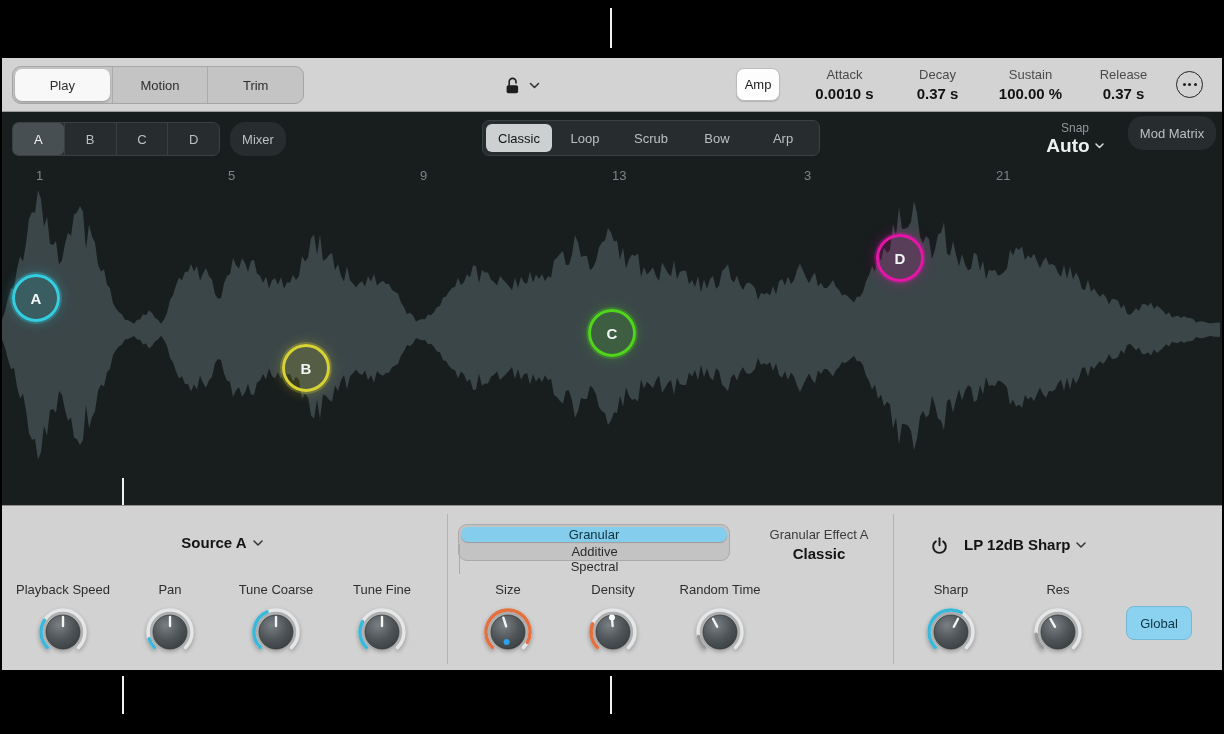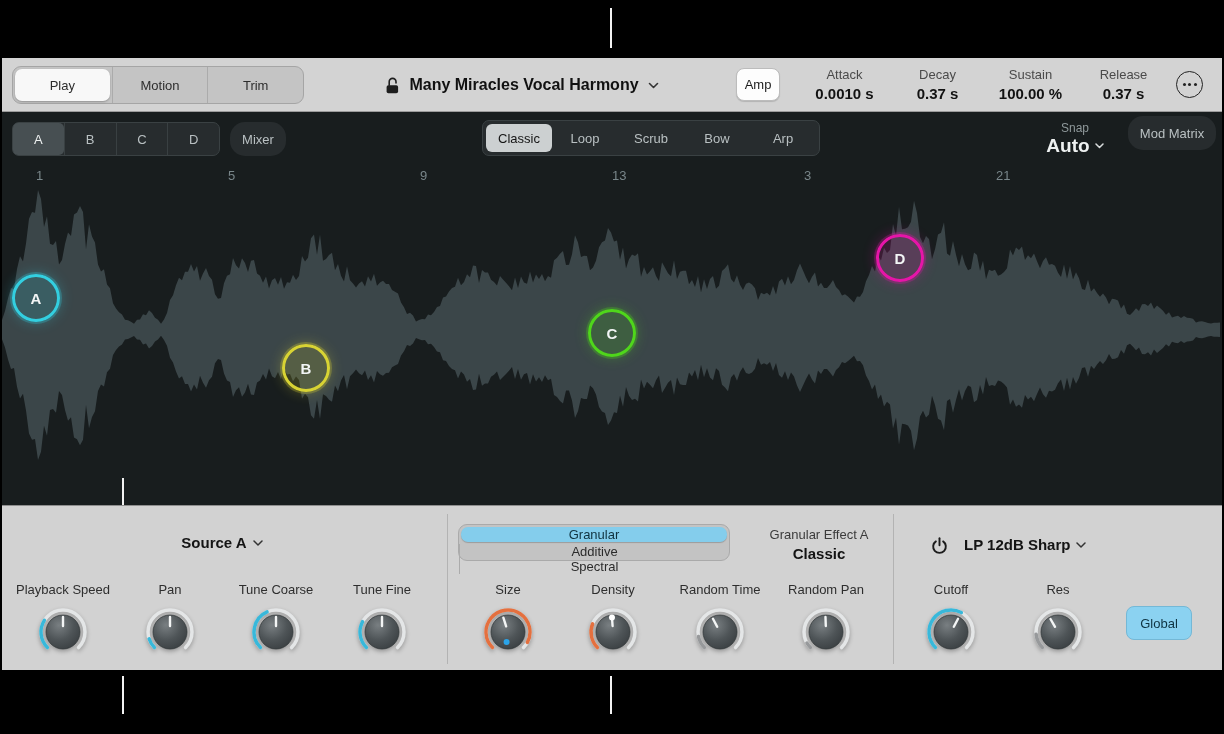--- a/index.html
+++ b/index.html
@@ -91,21 +91,20 @@
       <div class="seg selected">Play</div>
       <div class="seg">Motion</div>
       <div class="seg">Trim</div>
     </div>
 
     <div class="preset">
       <svg width="15" height="17" viewBox="0 0 15 17">
         <path d="M4.2 8.2 V4.8 a3.4 3.4 0 0 1 6.8 0 V6" fill="none" stroke="#1d1d1d" stroke-width="1.6" stroke-linecap="round"></path>
         <rect x="1.6" y="8.2" width="11.5" height="8" rx="1.8" fill="#1d1d1d"></rect>
       </svg>
-      <span class="pname">Many Miracles Vocal Harmony</span>
       <svg class="chev" width="11" height="7" viewBox="0 0 11 7">
         <path d="M1.5 1.5 L5.5 5.5 L9.5 1.5" fill="none" stroke="#333" stroke-width="1.6" stroke-linecap="round" stroke-linejoin="round"></path>
       </svg>
     </div>
 
     <div class="amp-btn">Amp</div>
 
     <div class="adsr">
       <div class="param">
         <div class="plabel">Attack</div>
@@ -277,31 +276,22 @@
     </div>
     <div class="kblock" style="left:663px">
       <div class="klabel">Random Time</div>
       <svg class="kdial" width="58" height="58">
           <path d="M13.44 44.56 A22 22 0 1 1 44.56 44.56" stroke="#e4e6e7" stroke-width="3.5" fill="none" stroke-linecap="round"></path>
           <path d="M13.44 44.56 A22 22 0 0 1 7.48 33.57" stroke="#97999b" stroke-width="3.5" fill="none" stroke-linecap="round"></path>
           <circle cx="29" cy="29" r="17" fill="url(#kgrad)" stroke="#2e3335" stroke-width="0.7"></circle>
           <line x1="26.18" y1="23.70" x2="21.96" y2="15.76" stroke="#f3f5f5" stroke-width="2.4" stroke-linecap="round"></line>
         </svg>
     </div>
-    <div class="kblock" style="left:769px">
-      <div class="klabel">Random Pan</div>
-      <svg class="kdial" width="58" height="58">
-          <path d="M13.44 44.56 A22 22 0 1 1 44.56 44.56" stroke="#e4e6e7" stroke-width="3.5" fill="none" stroke-linecap="round"></path>
-          <path d="M13.44 44.56 A22 22 0 0 1 9.95 40.00" stroke="#97999b" stroke-width="3.5" fill="none" stroke-linecap="round"></path>
-          <circle cx="29" cy="29" r="17" fill="url(#kgrad)" stroke="#2e3335" stroke-width="0.7"></circle>
-          <line x1="28.79" y1="23.00" x2="28.48" y2="14.01" stroke="#f3f5f5" stroke-width="2.4" stroke-linecap="round"></line>
-        </svg>
-    </div>
     <div class="kblock" style="left:894px">
-      <div class="klabel">Cutoff</div>
+      <div class="klabel">Sharp</div>
       <svg class="kdial" width="58" height="58">
           <path d="M13.44 44.56 A22 22 0 1 1 44.56 44.56" stroke="#e4e6e7" stroke-width="3.5" fill="none" stroke-linecap="round"></path>
           <path d="M13.44 44.56 A22 22 0 0 1 39.33 9.58" stroke="#38b8da" stroke-width="3.5" fill="none" stroke-linecap="round"></path>
           <circle cx="29" cy="29" r="17" fill="url(#kgrad)" stroke="#2e3335" stroke-width="0.7"></circle>
           <line x1="31.82" y1="23.70" x2="36.04" y2="15.76" stroke="#f3f5f5" stroke-width="2.4" stroke-linecap="round"></line>
         </svg>
     </div>
     <div class="kblock" style="left:1001px">
       <div class="klabel">Res</div>
       <svg class="kdial" width="58" height="58">

